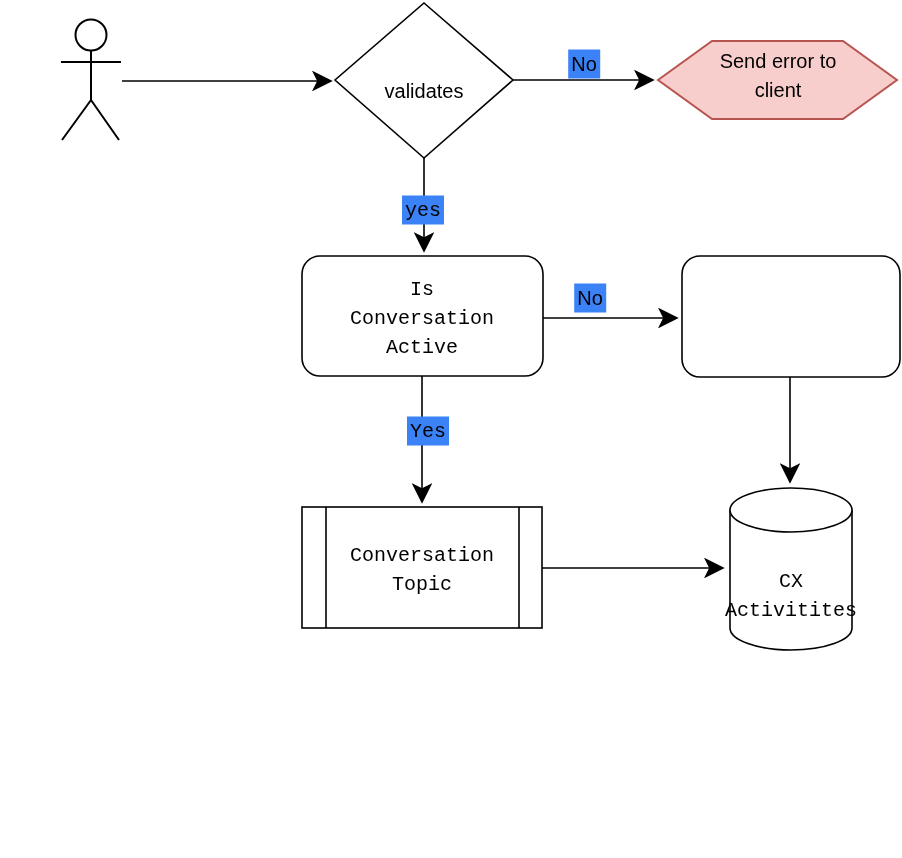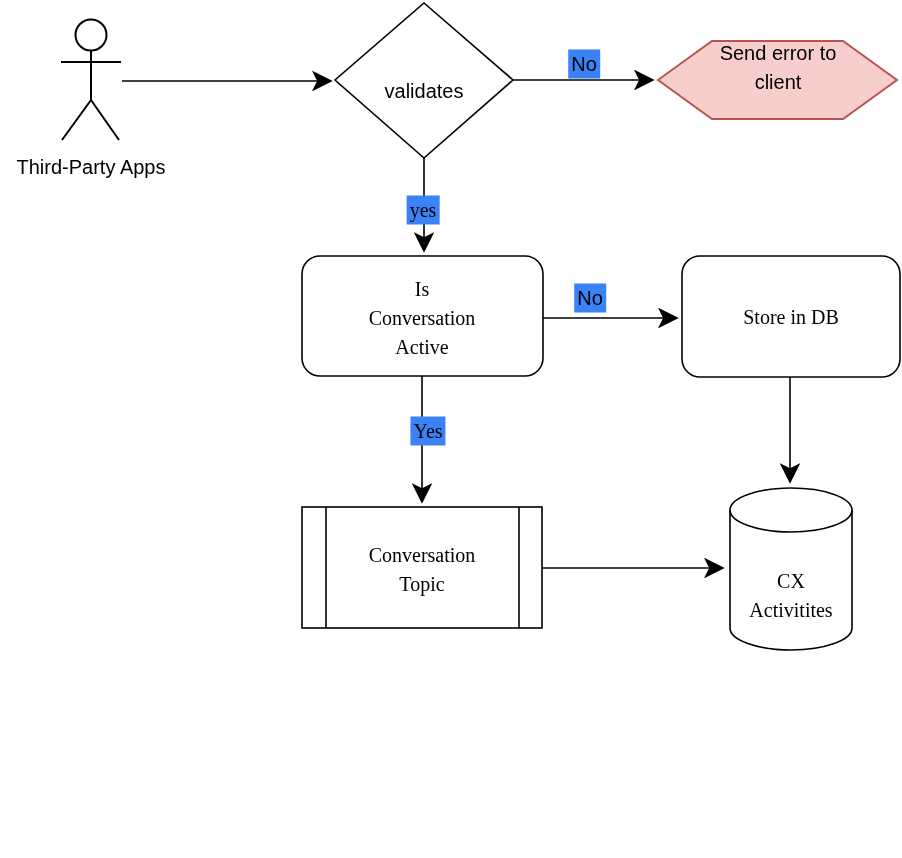--- a/index.html
+++ b/index.html
@@ -25,21 +25,21 @@
   .lbl {
     position: absolute;
     transform: translate(-50%, -50%);
     color: #000000;
     font-size: 20px;
     line-height: 1.45;
     text-align: center;
     white-space: pre-line;
   }
   .f-helv { font-family: "Liberation Sans", sans-serif; }
-  .f-verd { font-family: Liberation Serif, serif; }
+  .f-verd { font-family: Liberation Mono, monospace; }
   .edge-lbl { background: #3b82f6; padding: 0 3px; white-space: nowrap; }
 </style>
 </head>
 <body>
 
 <div class="canvas">
 
   <svg width="902" height="858" viewBox="0 0 902 858">
     <defs>
       <marker id="arrow" viewBox="0 0 12 12" refX="11" refY="6" markerWidth="13" markerHeight="13" orient="auto-start-reverse">
@@ -75,37 +75,35 @@
       <path class="inner-line" d="M326,507 V628"></path>
       <path class="inner-line" d="M519,507 V628"></path>
     </g>
 
     <g>
       <path class="shape" d="M730,510 a61,22 0 0 1 122,0 v118 a61,22 0 0 1 -122,0 z"></path>
       <path class="shape" d="M730,510 a61,22 0 0 0 122,0" fill="none"></path>
     </g>
   </svg>
 
-  <div class="lbl f-helv" style="left:91px; top:167px;">Third-Party Apps</div>
 
   <div class="lbl f-helv" style="left:424px; top:81px;margin-top:10px;">validates</div>
 
   <div class="lbl f-helv edge-lbl" style="left:584px; top:64px;">No</div>
 
-  <div class="lbl f-helv" style="left:778px; top:68px;">Send error to client</div>
+  <div class="lbl f-helv" style="left:778px; top:76px;">Send error to client</div>
 
   <div class="lbl f-verd edge-lbl" style="left:423px; top:210px;">yes</div>
 
   <div class="lbl f-verd" style="left:422px; top:318px;">Is
 Conversation
 Active</div>
 
   <div class="lbl f-helv edge-lbl" style="left:590px; top:298px;">No</div>
 
-  <div class="lbl f-verd" style="left:791px; top:317px;">Store in DB</div>
 
   <div class="lbl f-verd edge-lbl" style="left:428px; top:431px;">Yes</div>
 
   <div class="lbl f-verd" style="left:422px; top:570px;">Conversation
 Topic</div>
 
   <div class="lbl f-verd" style="left:791px; top:596px;">CX
 Activitites</div>
 
 </div>

